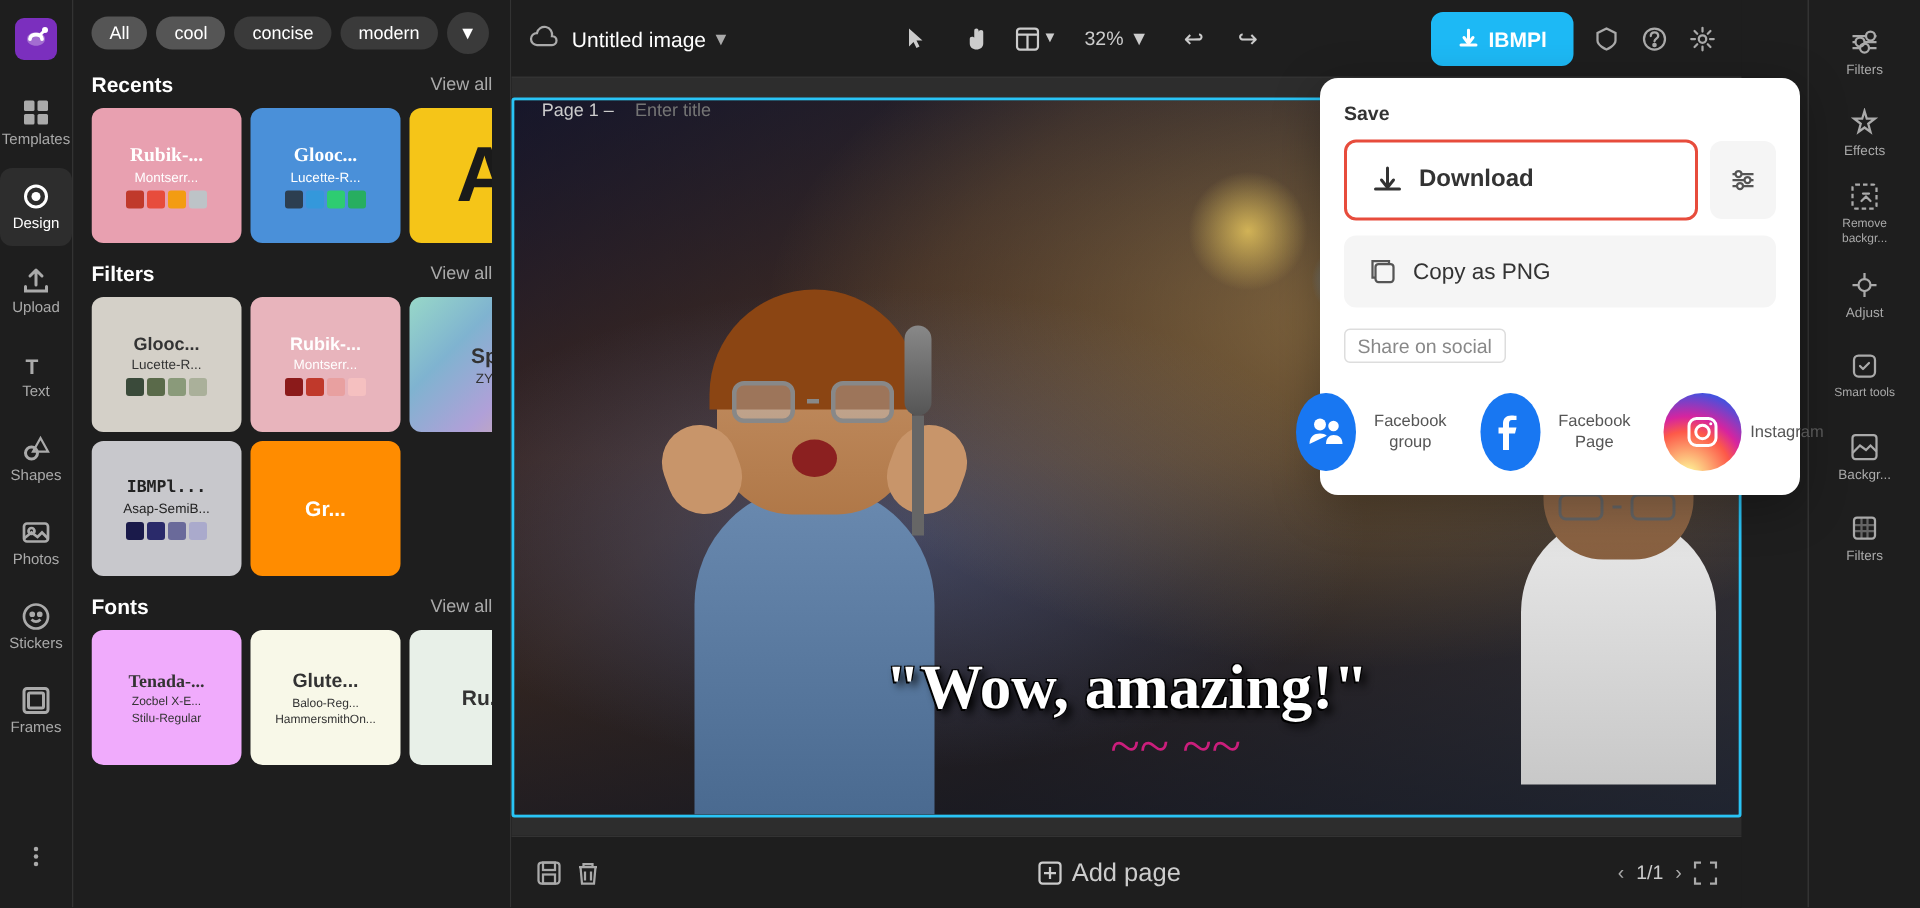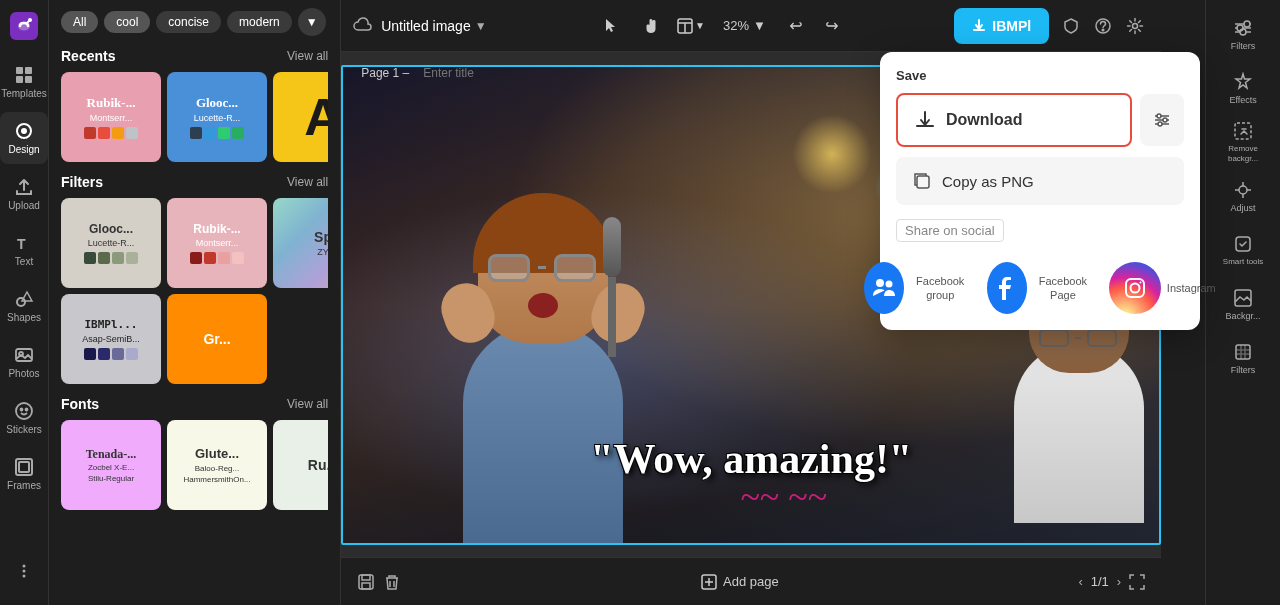--- a/index.html
+++ b/index.html
@@ -167,21 +167,21 @@
     .bottom-bar {
       height: 48px;
       background: #1e1e1e;
       display: flex;
       align-items: center;
       justify-content: space-between;
       padding: 0 16px;
       border-top: 1px solid #333;
     }
     .bottom-left { display: flex; gap: 8px; align-items: center; }
-    .bottom-center { display: flex; align-items: center; gap: 6px; font-size: 13px; color: #ccc; cursor: pointer; }
+    .bottom-center { display: flex; align-items: center; gap: 6px; font-size: 17px; color: #ccc; cursor: pointer; }
     .bottom-right { display: flex; gap: 8px; align-items: center; font-size: 13px; color: #ccc; }
     .bottom-icon { color: #aaa; cursor: pointer; display: flex; align-items: center; }
 
     
     .right-sidebar {
       width: 88px;
       background: #1e1e1e;
       display: flex;
       flex-direction: column;
       align-items: center;

